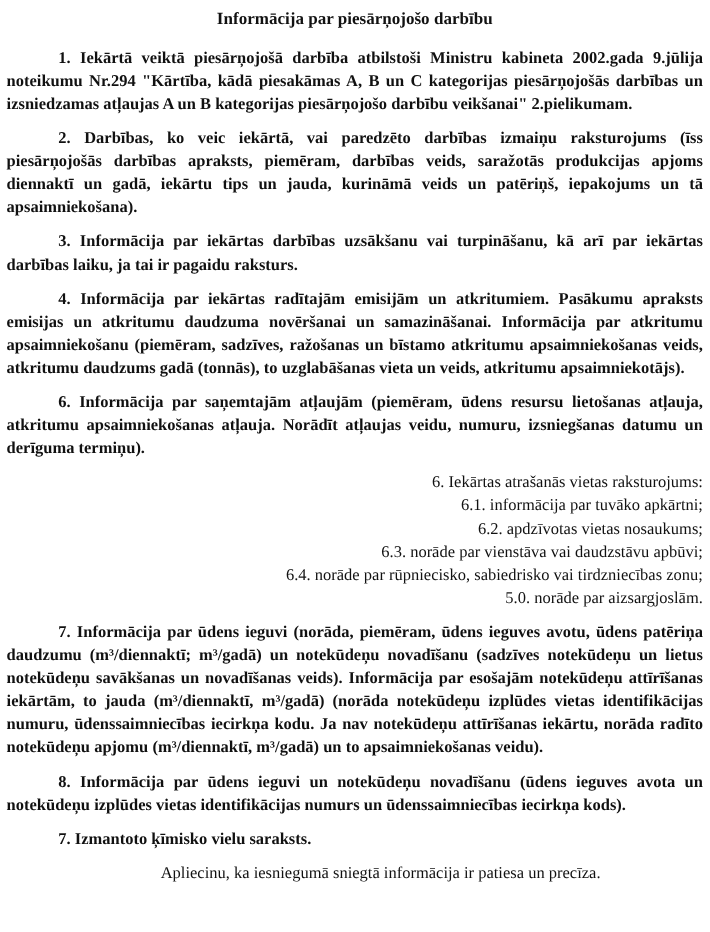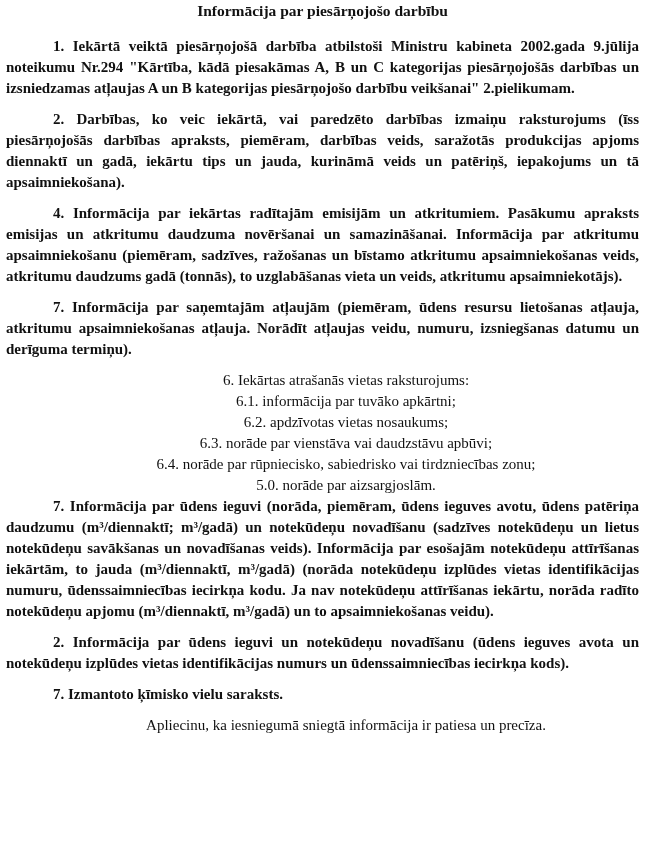--- a/index.html
+++ b/index.html
@@ -11,43 +11,43 @@
     width: 645px;
     height: 847px;
     overflow: hidden;
     font-family: "Liberation Serif", "DejaVu Serif", serif;
     color: #111111;
   }
   .doc-page {
     box-sizing: border-box;
     width: 645px;
     height: 847px;
-    padding: 0 6px 0 6px;
+    padding: 7px 6px 0 6px;
     background: #ffffff;
   }
   .doc-title {
     margin: 0 0 15px 0;
     font-size: 15.5px;
     line-height: 21px;
     font-weight: bold;
     text-align: center;
   }
   .doc-par {
     margin: 0 0 10px 0;
     font-size: 15px;
     line-height: 21px;
     text-align: justify;
     text-indent: 47px;
     font-weight: bold;
   }
   .doc-par-list {
-    margin: 0 0 0 0;
+    margin: 0 0 10px 0;
     font-size: 15px;
     line-height: 21px;
-    text-align: center;
+    text-align: right;
   }
   .doc-line {
     display: block;
     text-indent: 47px;
   }
   .doc-closing {
     margin: 0;
     font-size: 15px;
     line-height: 21px;
     text-align: center;
@@ -58,35 +58,36 @@
 <body>
 
 <div class="doc-page">
 
   <h1 class="doc-title">Informācija par piesārņojošo darbību</h1>
 
   <p class="doc-par">1. Iekārtā veiktā piesārņojošā darbība atbilstoši Ministru kabineta 2002.gada 9.jūlija noteikumu Nr.294 "Kārtība, kādā piesakāmas A, B un C kategorijas piesārņojošās darbības un izsniedzamas atļaujas A un B kategorijas piesārņojošo darbību veikšanai" 2.pielikumam.</p>
 
   <p class="doc-par">2. Darbības, ko veic iekārtā, vai paredzēto darbības izmaiņu raksturojums (īss piesārņojošās darbības apraksts, piemēram, darbības veids, saražotās produkcijas apjoms diennaktī un gadā, iekārtu tips un jauda, kurināmā veids un patēriņš, iepakojums un tā apsaimniekošana).</p>
 
+  <p class="doc-par">3. Informācija par iekārtas darbības uzsākšanu vai turpināšanu, kā arī par iekārtas darbības laiku, ja tai ir pagaidu raksturs.</p>
 
   <p class="doc-par">4. Informācija par iekārtas radītajām emisijām un atkritumiem. Pasākumu apraksts emisijas un atkritumu daudzuma novēršanai un samazināšanai. Informācija par atkritumu apsaimniekošanu (piemēram, sadzīves, ražošanas un bīstamo atkritumu apsaimniekošanas veids, atkritumu daudzums gadā (tonnās), to uzglabāšanas vieta un veids, atkritumu apsaimniekotājs).</p>
 
-  <p class="doc-par">7. Informācija par saņemtajām atļaujām (piemēram, ūdens resursu lietošanas atļauja, atkritumu apsaimniekošanas atļauja. Norādīt atļaujas veidu, numuru, izsniegšanas datumu un derīguma termiņu).</p>
+  <p class="doc-par">6. Informācija par saņemtajām atļaujām (piemēram, ūdens resursu lietošanas atļauja, atkritumu apsaimniekošanas atļauja. Norādīt atļaujas veidu, numuru, izsniegšanas datumu un derīguma termiņu).</p>
 
   <p class="doc-par-list">
     <span class="doc-line">6. Iekārtas atrašanās vietas raksturojums:</span>
     <span class="doc-line">6.1. informācija par tuvāko apkārtni;</span>
     <span class="doc-line">6.2. apdzīvotas vietas nosaukums;</span>
     <span class="doc-line">6.3. norāde par vienstāva vai daudzstāvu apbūvi;</span>
     <span class="doc-line">6.4. norāde par rūpniecisko, sabiedrisko vai tirdzniecības zonu;</span>
     <span class="doc-line">5.0. norāde par aizsargjoslām.</span>
   </p>
 
   <p class="doc-par">7. Informācija par ūdens ieguvi (norāda, piemēram, ūdens ieguves avotu, ūdens patēriņa daudzumu (m³/diennaktī; m³/gadā) un notekūdeņu novadīšanu (sadzīves notekūdeņu un lietus notekūdeņu savākšanas un novadīšanas veids). Informācija par esošajām notekūdeņu attīrīšanas iekārtām, to jauda (m³/diennaktī, m³/gadā) (norāda notekūdeņu izplūdes vietas identifikācijas numuru, ūdenssaimniecības iecirkņa kodu. Ja nav notekūdeņu attīrīšanas iekārtu, norāda radīto notekūdeņu apjomu (m³/diennaktī, m³/gadā) un to apsaimniekošanas veidu).</p>
 
-  <p class="doc-par">2. Informācija par ūdens ieguvi un notekūdeņu novadīšanu (ūdens ieguves avota un notekūdeņu izplūdes vietas identifikācijas numurs un ūdenssaimniecības iecirkņa kods).</p>
+  <p class="doc-par">8. Informācija par ūdens ieguvi un notekūdeņu novadīšanu (ūdens ieguves avota un notekūdeņu izplūdes vietas identifikācijas numurs un ūdenssaimniecības iecirkņa kods).</p>
 
   <p class="doc-par">7. Izmantoto ķīmisko vielu saraksts.</p>
 
   <p class="doc-closing">Apliecinu, ka iesniegumā sniegtā informācija ir patiesa un precīza.</p>
 
 </div>
 
 </body></html>

